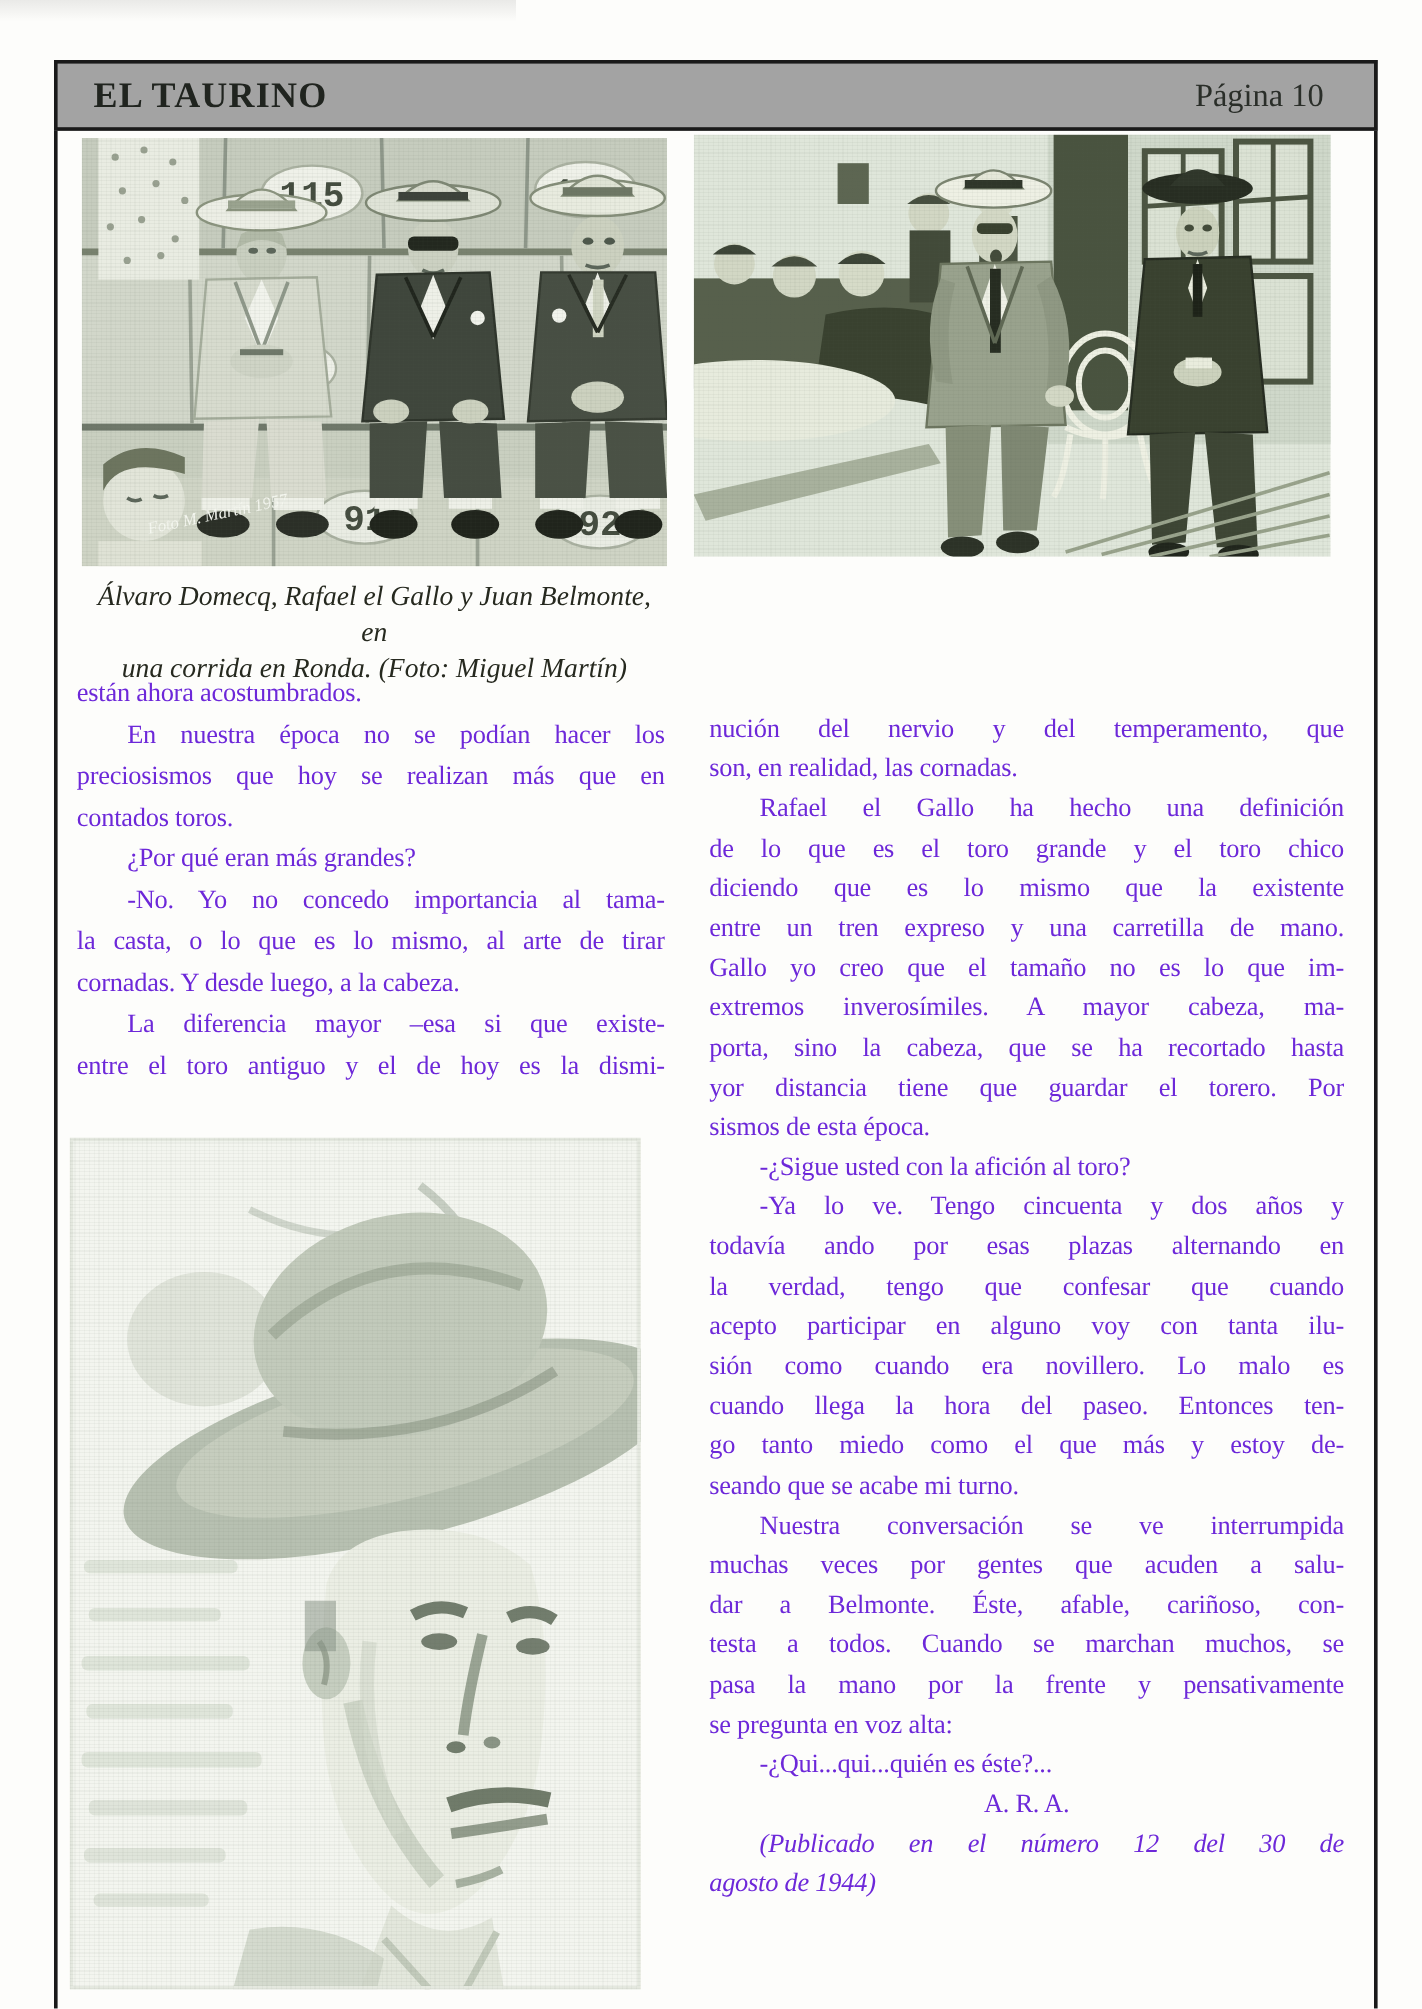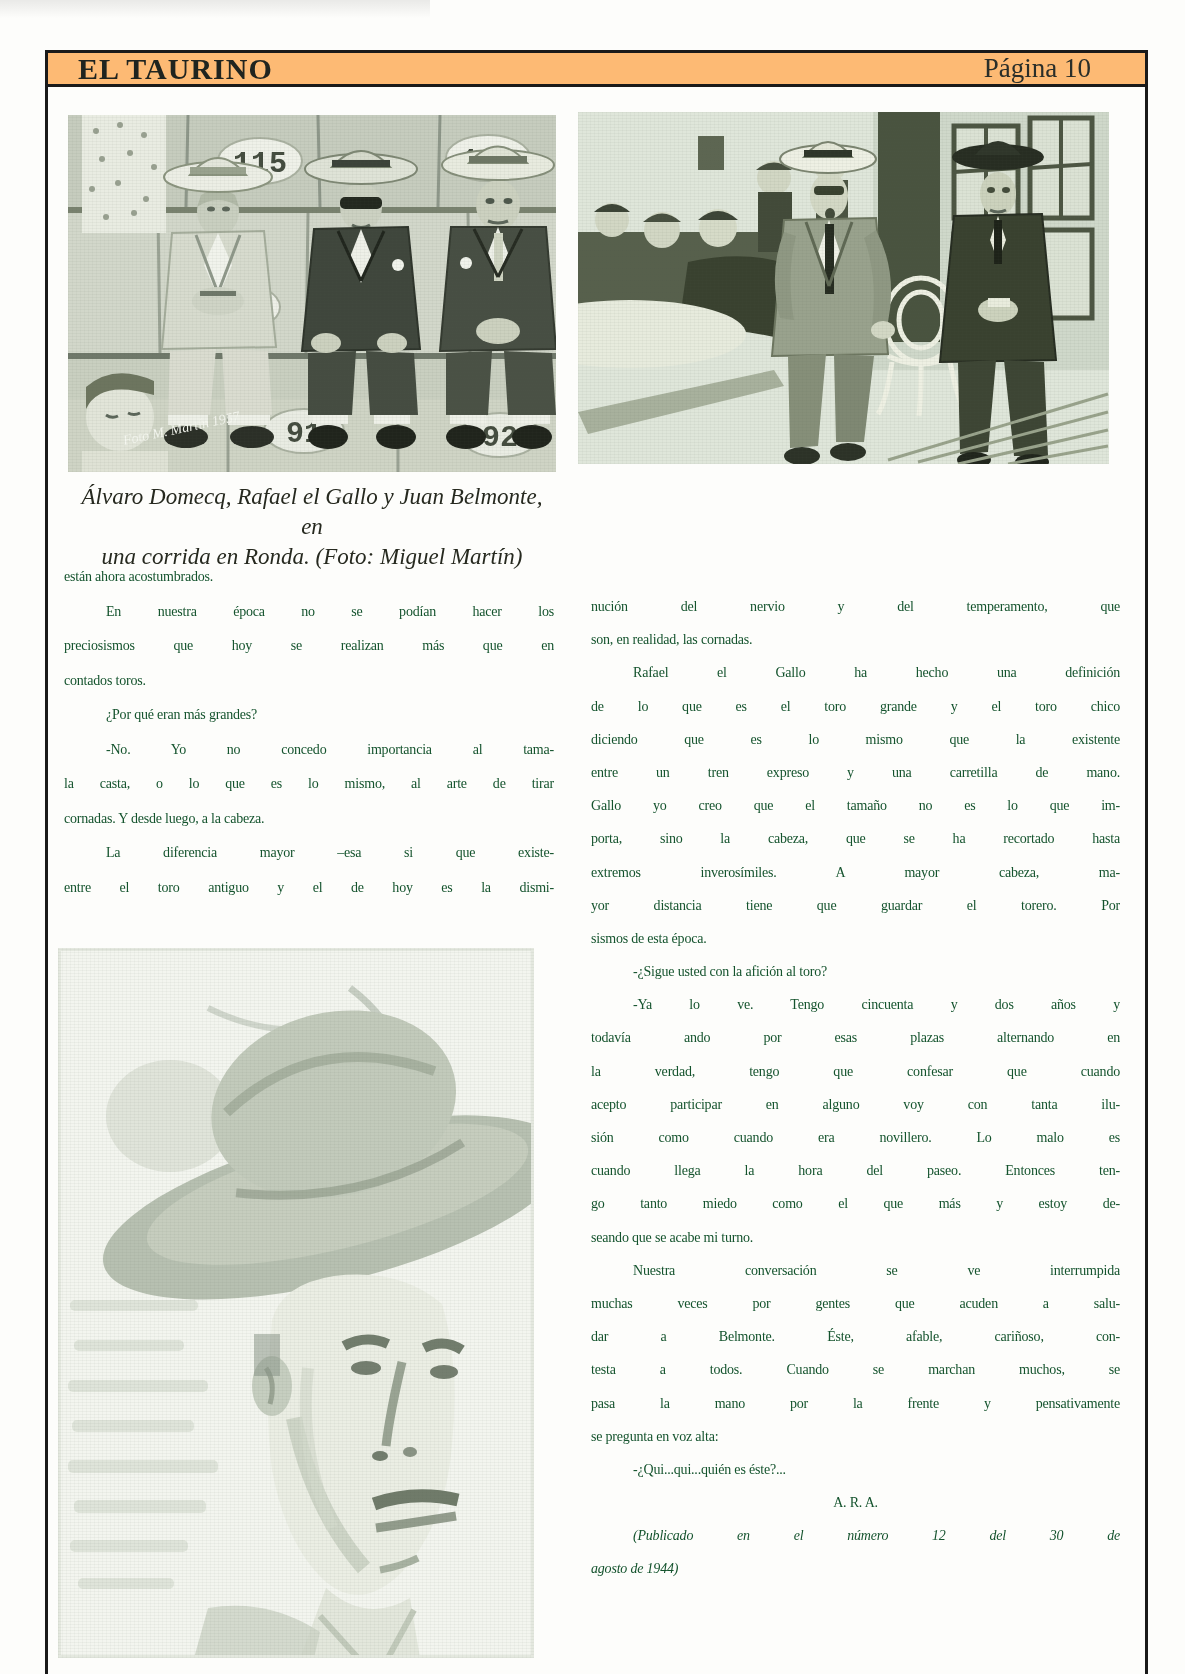--- a/index.html
+++ b/index.html
@@ -10,38 +10,38 @@
   .scan-smudge{
     position:absolute;left:0;top:0;width:430px;height:18px;
     background:linear-gradient(to bottom,#e6e6e4,rgba(230,230,228,0));
     opacity:.85;
   }
   .frame{
     position:absolute;left:45px;top:50px;width:1103px;height:1624px;
     box-sizing:border-box;border:3px solid #1a1a1a;border-bottom:none;
   }
   .header-band{
-    position:absolute;left:45px;top:50px;width:1103px;height:37px;
+    position:absolute;left:45px;top:50px;width:1103px;height:59px;
     box-sizing:border-box;border:3px solid #1a1a1a;
     display:flex;align-items:center;justify-content:space-between;
-    padding:0 54px 0 30px;background:#fdba74;
+    padding:0 42px 0 30px;background:#a3a3a3;
   }
   .masthead{font-weight:bold;font-size:30px;letter-spacing:1px;color:#20241f;}
   .pagenum{font-size:27px;color:#2a2e29;margin-left:28px;}
   .photo{position:absolute;overflow:hidden;}
   .photo svg{display:block;}
   .grain::after{
     content:"";position:absolute;left:0;top:0;right:0;bottom:0;
     background:repeating-linear-gradient(0deg,rgba(80,92,76,.05) 0 1px,rgba(0,0,0,0) 1px 3px),
                repeating-linear-gradient(90deg,rgba(80,92,76,.04) 0 1px,rgba(0,0,0,0) 1px 4px);
     pointer-events:none;
   }
   .caption{position:absolute;text-align:center;font-style:italic;font-size:23px;
     line-height:30px;color:#26291f;}
-  .textcol{position:absolute;font-size:14px;letter-spacing:-0.2px;color:#14532d;}
+  .textcol{position:absolute;font-size:22px;letter-spacing:-0.2px;color:#6d28d9;}
   .col-left .line{height:34.5px;line-height:34.5px;}
   .col-right .line{height:33.2px;line-height:33.2px;}
   .line{
     text-align:justify;text-align-last:justify;
     white-space:nowrap;overflow:hidden;
   }
   .line.end{text-align-last:left;}
   .line.ind{text-indent:42px;}
   .line.it{font-style:italic;}
   .line.ctr{text-align:center;text-align-last:center;}
@@ -297,22 +297,22 @@
     </div>
 
   <div class="textcol col-right" style="left:591px;top:590px;width:529px;">
       <div class="line">nución del nervio y del temperamento, que</div>
       <div class="line end">son, en realidad, las cornadas.</div>
       <div class="line ind">Rafael el Gallo ha hecho una definición</div>
       <div class="line">de lo que es el toro grande y el toro chico</div>
       <div class="line">diciendo que es lo mismo que la existente</div>
       <div class="line">entre un tren expreso y una carretilla de mano.</div>
       <div class="line">Gallo yo creo que el tamaño no es lo que im-</div>
+      <div class="line">extremos inverosímiles. A mayor cabeza, ma-</div>
       <div class="line">porta, sino la cabeza, que se ha recortado hasta</div>
-      <div class="line">extremos inverosímiles. A mayor cabeza, ma-</div>
       <div class="line">yor distancia tiene que guardar el torero. Por</div>
       <div class="line end">sismos de esta época.</div>
       <div class="line ind end">-¿Sigue usted con la afición al toro?</div>
       <div class="line ind">-Ya lo ve. Tengo cincuenta y dos años y</div>
       <div class="line">todavía ando por esas plazas alternando en</div>
       <div class="line">la verdad, tengo que confesar que cuando</div>
       <div class="line">acepto participar en alguno voy con tanta ilu-</div>
       <div class="line">sión como cuando era novillero. Lo malo es</div>
       <div class="line">cuando llega la hora del paseo. Entonces ten-</div>
       <div class="line">go tanto miedo como el que más y estoy de-</div>

